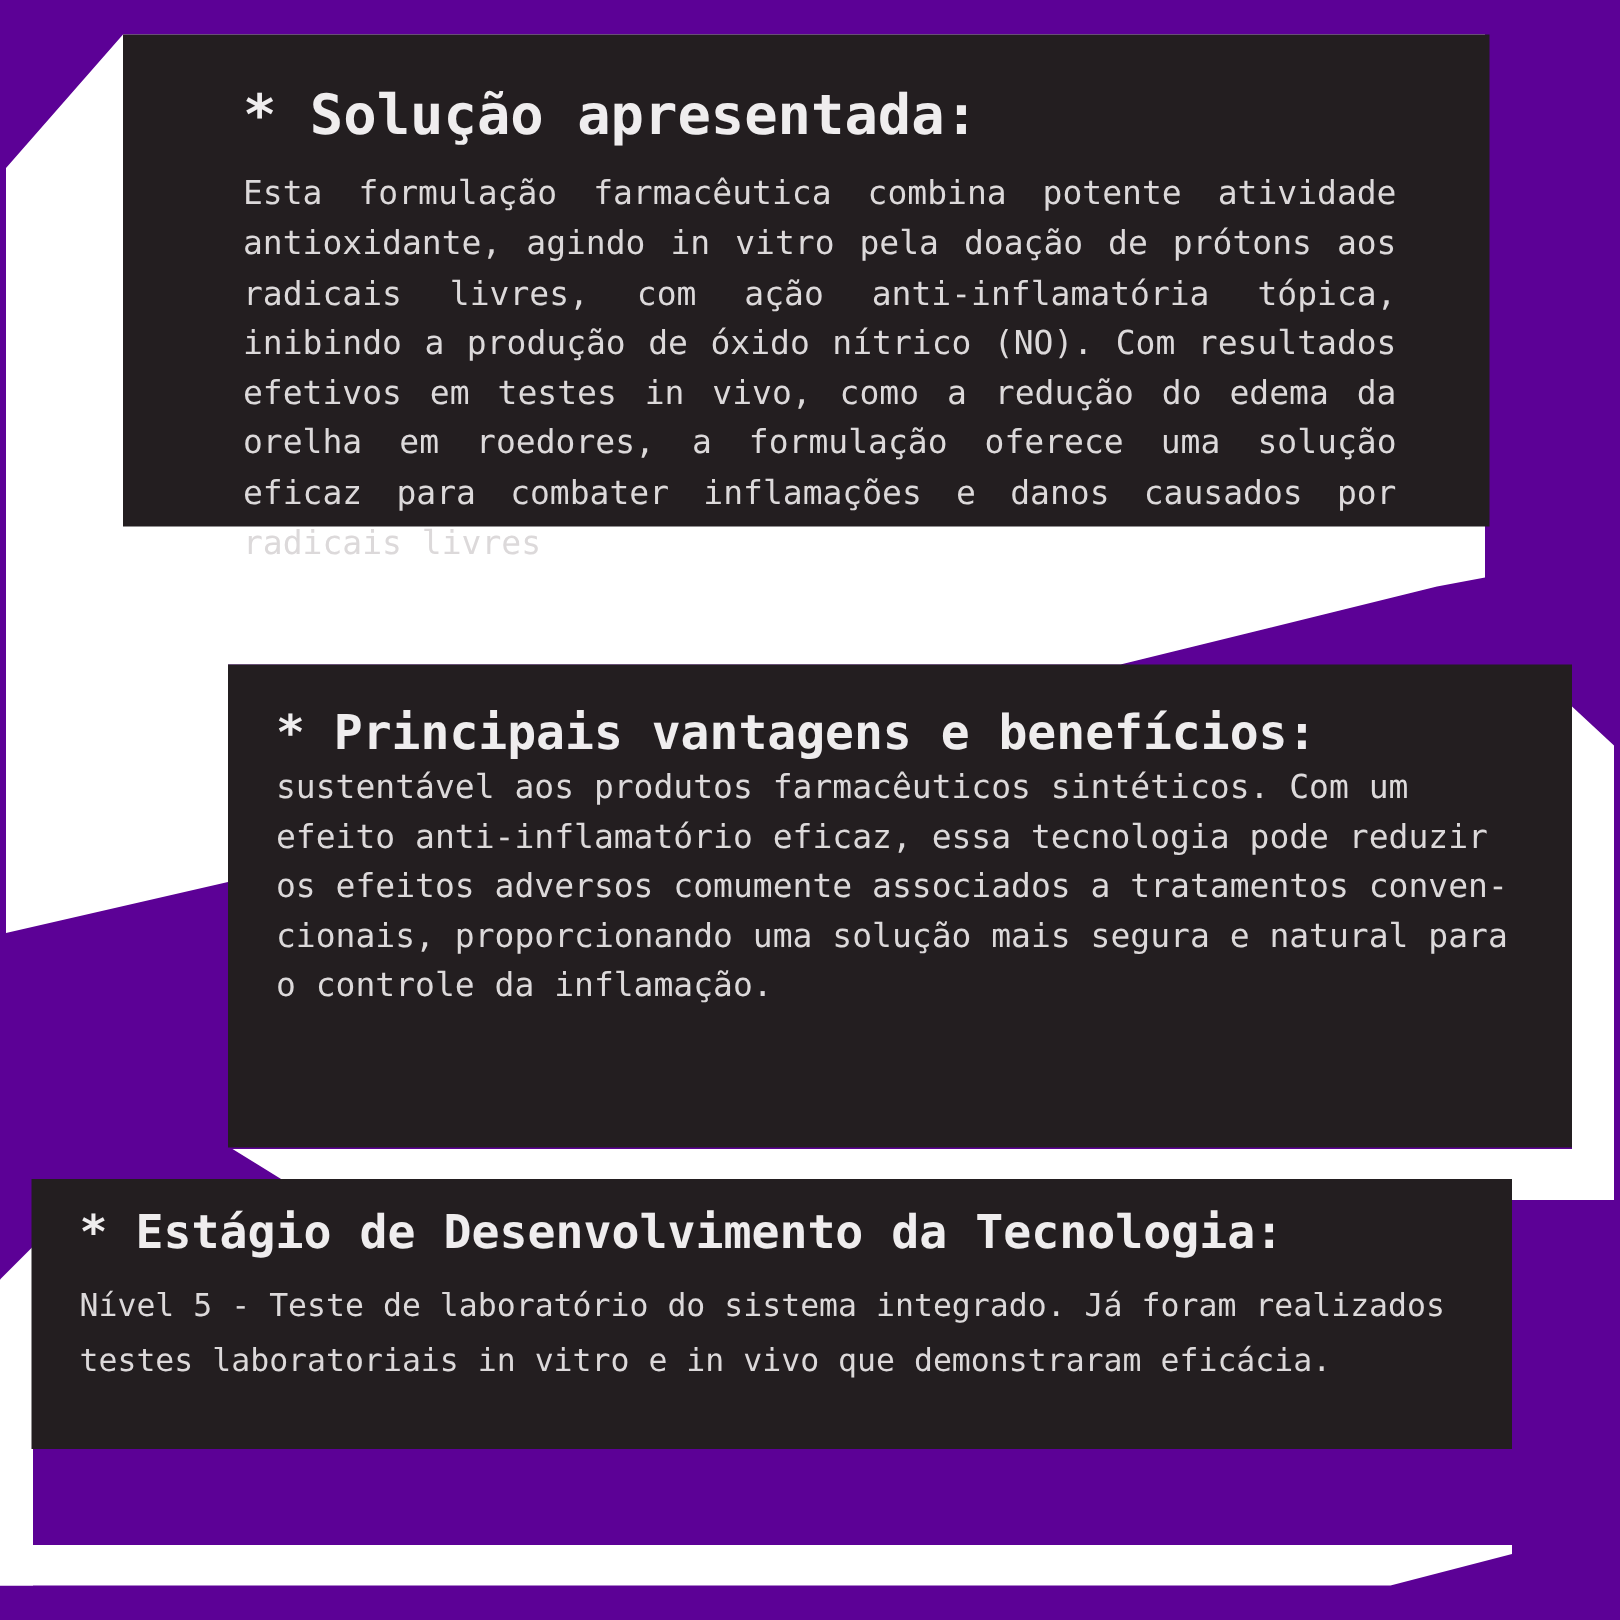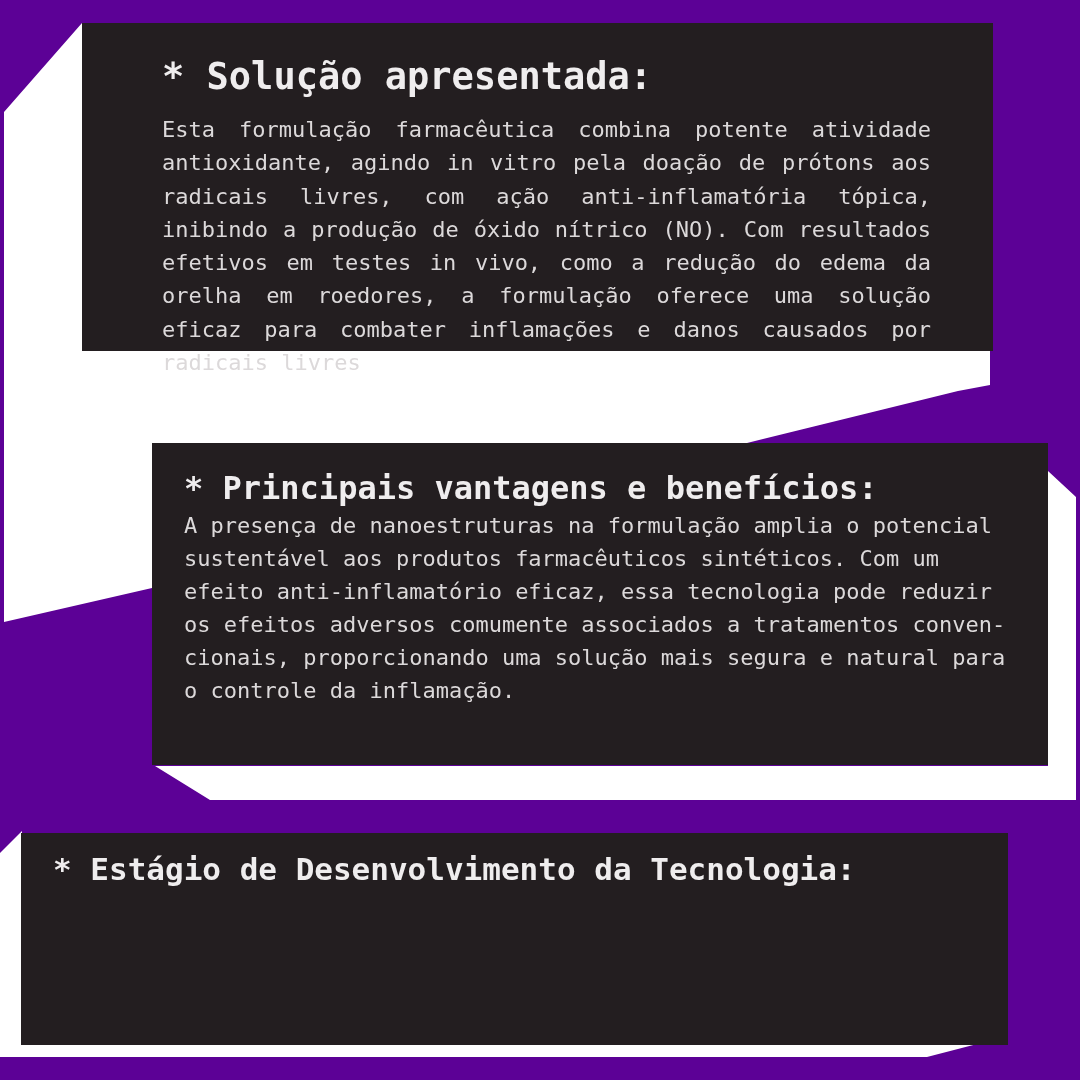--- a/index.html
+++ b/index.html
@@ -29,21 +29,21 @@
   .p1{left:82px;top:23px;width:911px;height:328px;padding:30px 62px 0 80px;}
   .p1 .heading{font-size:37px;line-height:48px;margin-bottom:12px;}
   .p1 .body{font-size:22px;line-height:33.3px;}
   .p1 .body-line{white-space:normal;text-align:justify;text-align-last:justify;}
   .p1 .body-line:last-child{text-align-last:auto;}
   
   .p2{left:152px;top:443px;width:896px;height:322px;padding:24px 26px 0 32px;}
   .p2 .heading{font-size:32px;line-height:42px;}
   .p2 .body{font-size:22px;line-height:33px;}
   
-  .p3{left:21px;top:833px;width:987px;height:212px;padding:14px 24px 0 32px;}
+  .p3{left:21px;top:786px;width:987px;height:180px;padding:14px 24px 0 32px;}
   .p3 .heading{font-size:31px;line-height:44px;margin-bottom:8px;}
   .p3 .body{font-size:21px;line-height:37px;}
 </style>
 </head>
 <body>
 
 <div class="canvas">
 
   <svg class="bg" width="1080" height="1080" viewBox="0 0 1080 1080">
     <rect x="0" y="0" width="1080" height="1080" fill="#5c0196"></rect>
@@ -67,26 +67,29 @@
         <div class="body-line">efetivos em testes in vivo, como a redução do edema da</div>
         <div class="body-line">orelha em roedores, a formulação oferece uma solução</div>
         <div class="body-line">eficaz para combater inflamações e danos causados por</div>
         <div class="body-line">radicais livres</div>
       </div>
   </section>
 
   <section class="panel p2">
     <h2 class="heading">* Principais vantagens e benefícios:</h2>
     <div class="body">
-        <div class="body-line">A presença de nanoestruturas na formulação amplia o potencial</div>
         <div class="body-line">sustentável aos produtos farmacêuticos sintéticos. Com um</div>
         <div class="body-line">efeito anti-inflamatório eficaz, essa tecnologia pode reduzir</div>
         <div class="body-line">os efeitos adversos comumente associados a tratamentos conven-</div>
         <div class="body-line">cionais, proporcionando uma solução mais segura e natural para</div>
         <div class="body-line">o controle da inflamação.</div>
       </div>
   </section>
 
   <section class="panel p3">
     <h2 class="heading">* Estágio de Desenvolvimento da Tecnologia:</h2>
+    <div class="body">
+        <div class="body-line">Nível 5 - Teste de laboratório do sistema integrado. Já foram realizados</div>
+        <div class="body-line">testes laboratoriais in vitro e in vivo que demonstraram eficácia.</div>
+      </div>
   </section>
 
 </div>
 
 </body></html>

